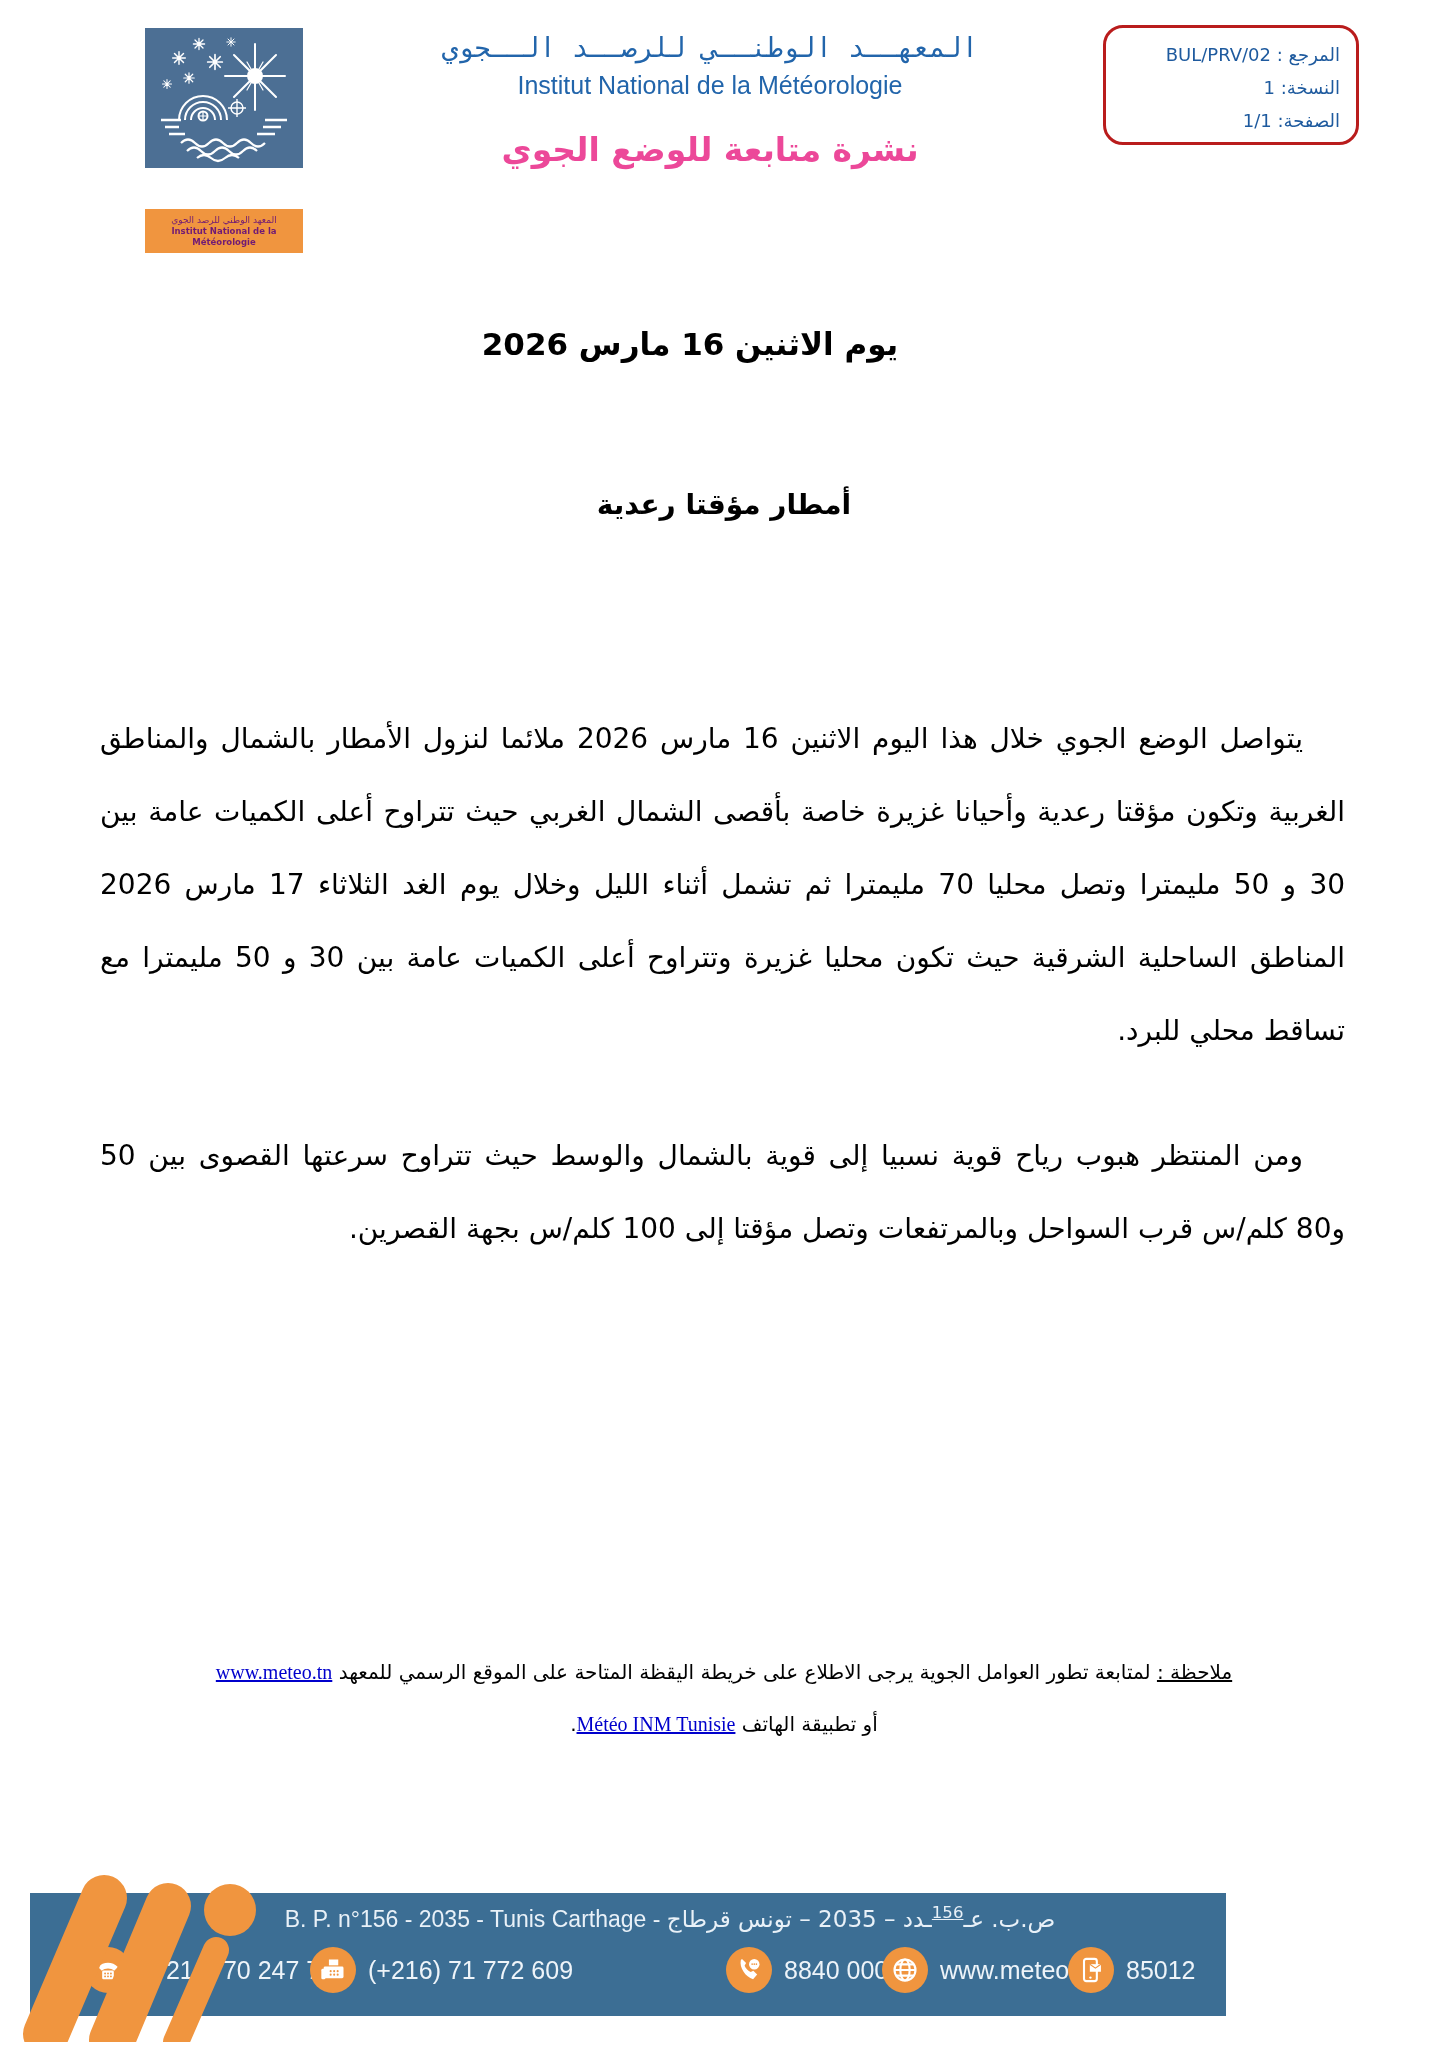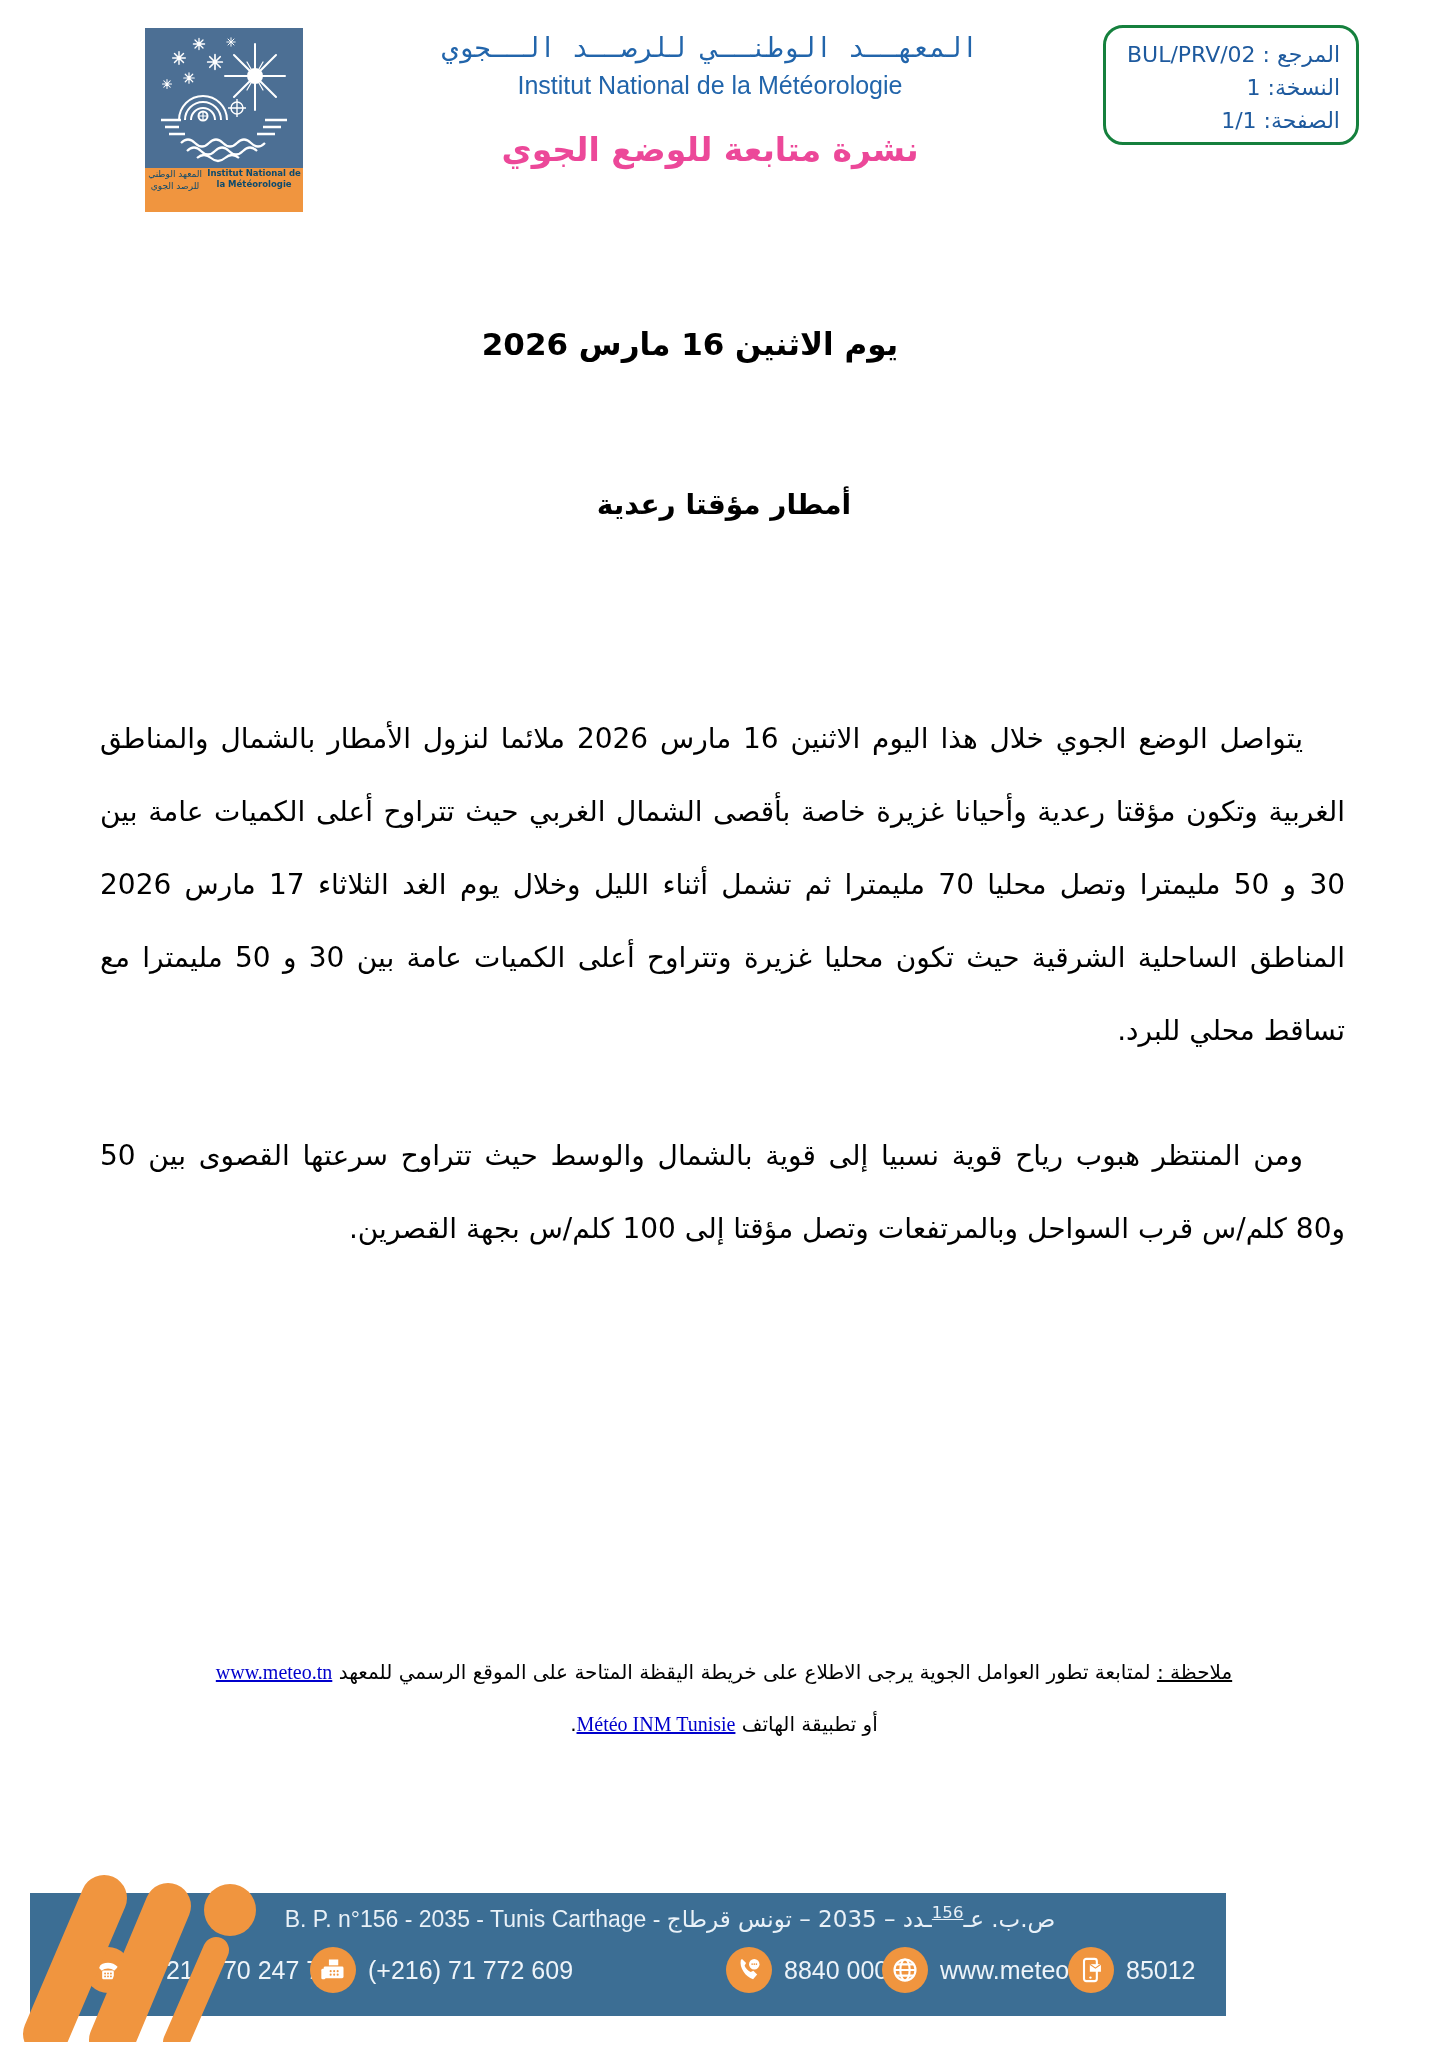--- a/index.html
+++ b/index.html
@@ -6,35 +6,35 @@
   body { background:#888; font-family:"DejaVu Sans", sans-serif; }
   .page {
     position:relative; width:1448px; height:2048px; margin:0 auto;
     background:#ffffff; overflow:hidden; color:#000;
   }
 
   
   .logo { position:absolute; left:145px; top:28px; width:158px; height:184px; }
   .logo-art { width:158px; height:140px; background:#4c6f94; }
   .logo-band {
-    width:158px; height:44px; background:#f0953f; color:#0c4a6e;
-    display:flex; flex-direction:row; justify-content:center; text-align:center;
+    width:158px; height:44px; background:#f0953f; color:#701a75;
+    display:flex; flex-direction:column; justify-content:center; text-align:center;margin-top:41px;
   }
   .logo-band .ar { font-size:9px; line-height:12px; }
   .logo-band .fr { font-size:8.5px; font-weight:bold; line-height:11px; }
 
   .header-center { position:absolute; left:320px; top:32px; width:780px; text-align:center; }
   .org-ar { color:#2265ab; font-size:27px; direction:rtl;font-family:Liberation Mono, monospace; }
   .org-fr { color:#2265ab; font-size:25px; margin-top:6px; font-family:"Liberation Sans", sans-serif; }
   .bulletin-title { color:#ec4899; font-size:33px; font-weight:bold; margin-top:30px; direction:rtl; }
 
   .ref-box {
     position:absolute; left:1103px; top:25px; width:256px; height:120px;
-    border:3px solid #15803d; border-radius:20px; padding:10px 16px 0 10px;
-    direction:rtl; color:#1e5a9e; font-size:22px; line-height:33px;
+    border:3px solid #b91c1c; border-radius:20px; padding:10px 16px 0 10px;
+    direction:rtl; color:#1e5a9e; font-size:18px; line-height:33px;
   }
 
   
   .date-heading {
     position:absolute; top:316px; left:0; width:1380px; text-align:center;
     direction:rtl; font-size:31px; font-weight:bold;margin-top:10px;
   }
   .subtitle {
     position:absolute; top:468px; left:0; width:1448px; text-align:center;
     direction:rtl; font-size:28px; font-weight:bold; line-height:74px;

